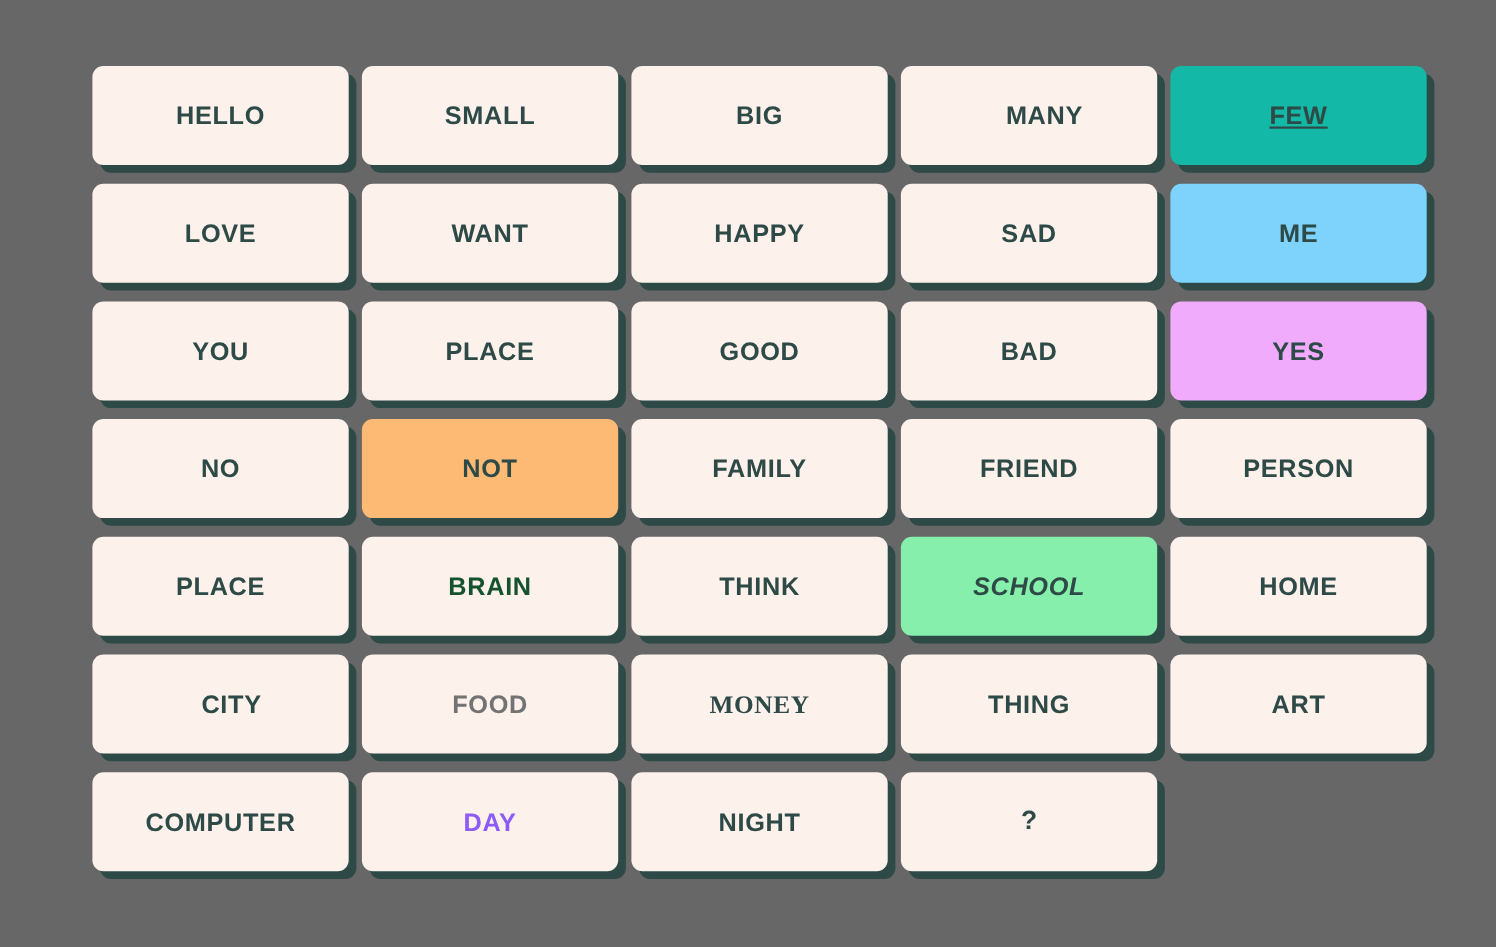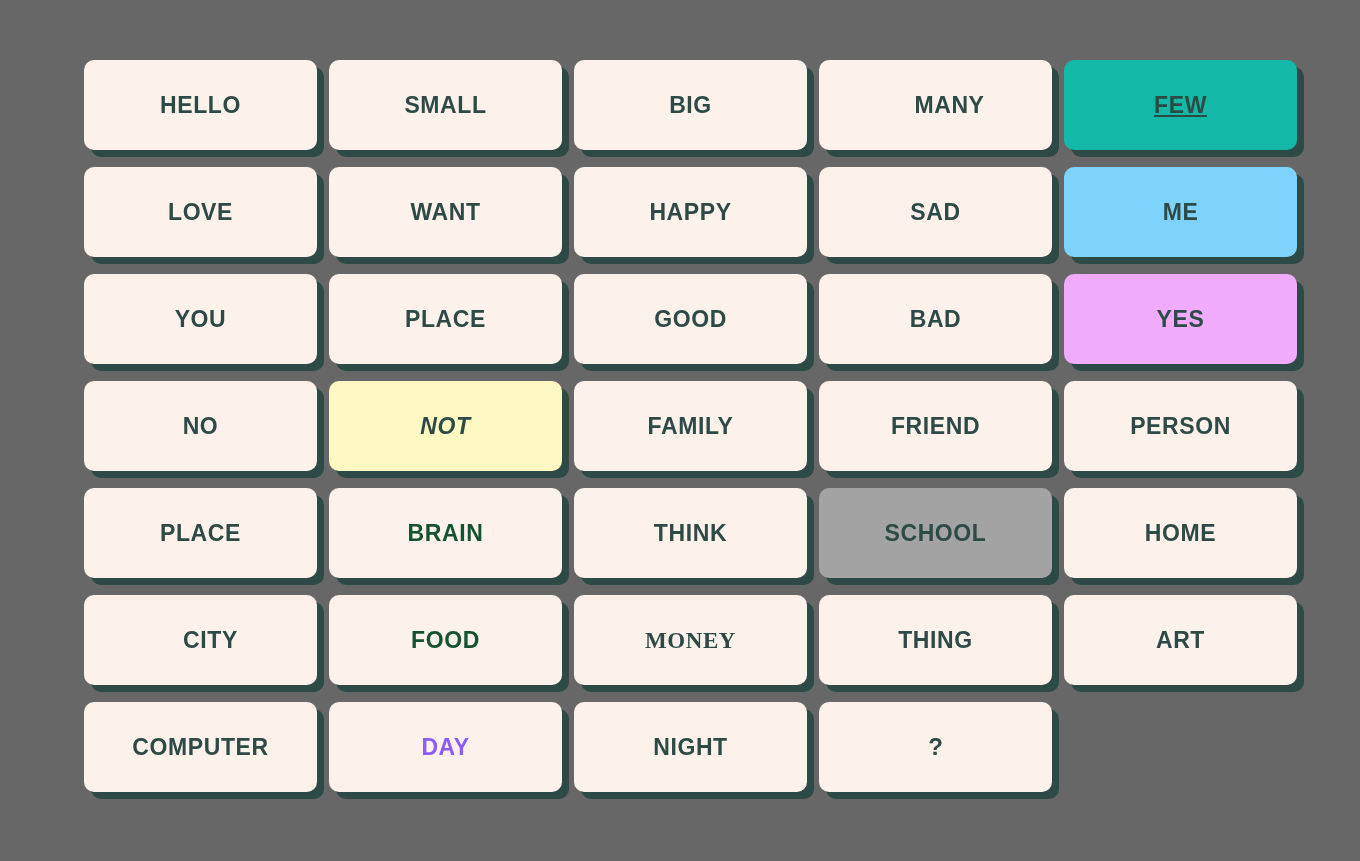--- a/index.html
+++ b/index.html
@@ -116,51 +116,51 @@
       </button>
       <button class="word-button" type="button" style="grid-area: 3 / 4; background: rgb(253, 241, 236); color: rgb(46, 74, 71); box-shadow: rgb(45, 74, 71) 7px 7px 0px 0px;">
         <span class="label">BAD</span>
       </button>
       <button class="word-button" type="button" style="grid-area: 3 / 5; background: #f0abfc; color: rgb(46, 74, 71); box-shadow: rgb(45, 74, 71) 7px 7px 0px 0px;">
         <span class="label">YES</span>
       </button>
       <button class="word-button" type="button" style="grid-area: 4 / 1; background: rgb(253, 241, 236); color: rgb(46, 74, 71); box-shadow: rgb(45, 74, 71) 7px 7px 0px 0px;">
         <span class="label">NO</span>
       </button>
-      <button class="word-button" type="button" style="grid-area: 4 / 2; background: #fef9c3; color: rgb(46, 74, 71); box-shadow: rgb(45, 74, 71) 7px 7px 0px 0px; font-style: italic;">
+      <button class="word-button" type="button" style="grid-area: 4 / 2; background: #fdba74; color: rgb(46, 74, 71); box-shadow: rgb(45, 74, 71) 7px 7px 0px 0px;">
         <span class="label">NOT</span>
       </button>
       <button class="word-button" type="button" style="grid-area: 4 / 3; background: rgb(253, 241, 236); color: rgb(46, 74, 71); box-shadow: rgb(45, 74, 71) 7px 7px 0px 0px;">
         <span class="label">FAMILY</span>
       </button>
       <button class="word-button" type="button" style="grid-area: 4 / 4; background: rgb(253, 241, 236); color: rgb(46, 74, 71); box-shadow: rgb(45, 74, 71) 7px 7px 0px 0px;">
         <span class="label">FRIEND</span>
       </button>
       <button class="word-button" type="button" style="grid-area: 4 / 5; background: rgb(253, 241, 236); color: rgb(46, 74, 71); box-shadow: rgb(45, 74, 71) 7px 7px 0px 0px;">
         <span class="label">PERSON</span>
       </button>
       <button class="word-button" type="button" style="grid-area: 5 / 1; background: rgb(253, 241, 236); color: rgb(46, 74, 71); box-shadow: rgb(45, 74, 71) 7px 7px 0px 0px;">
         <span class="label">PLACE</span>
       </button>
       <button class="word-button" type="button" style="grid-area: 5 / 2; background: rgb(253, 241, 236); color: #14532d; box-shadow: rgb(45, 74, 71) 7px 7px 0px 0px;">
         <span class="label">BRAIN</span>
       </button>
       <button class="word-button" type="button" style="grid-area: 5 / 3; background: rgb(253, 241, 236); color: rgb(46, 74, 71); box-shadow: rgb(45, 74, 71) 7px 7px 0px 0px;">
         <span class="label">THINK</span>
       </button>
-      <button class="word-button" type="button" style="grid-area: 5 / 4; background: #a3a3a3; color: rgb(46, 74, 71); box-shadow: rgb(45, 74, 71) 7px 7px 0px 0px;">
+      <button class="word-button" type="button" style="grid-area: 5 / 4; background: #86efac; color: rgb(46, 74, 71); box-shadow: rgb(45, 74, 71) 7px 7px 0px 0px; font-style: italic;">
         <span class="label">SCHOOL</span>
       </button>
       <button class="word-button" type="button" style="grid-area: 5 / 5; background: rgb(253, 241, 236); color: rgb(46, 74, 71); box-shadow: rgb(45, 74, 71) 7px 7px 0px 0px;">
         <span class="label">HOME</span>
       </button>
       <button class="word-button" type="button" style="grid-area: 6 / 1; background: rgb(253, 241, 236); color: rgb(46, 74, 71); box-shadow: rgb(45, 74, 71) 7px 7px 0px 0px; padding-left: 28px;">
         <span class="label">CITY</span>
       </button>
-      <button class="word-button" type="button" style="grid-area: 6 / 2; background: rgb(253, 241, 236); color: #14532d; box-shadow: rgb(45, 74, 71) 7px 7px 0px 0px; border-radius: 10px;">
+      <button class="word-button" type="button" style="grid-area: 6 / 2; background: rgb(253, 241, 236); color: #737373; box-shadow: rgb(45, 74, 71) 7px 7px 0px 0px; border-radius: 10px;">
         <span class="label">FOOD</span>
       </button>
       <button class="word-button" type="button" style="grid-area: 6 / 3; background: rgb(253, 241, 236); color: rgb(46, 74, 71); box-shadow: rgb(45, 74, 71) 7px 7px 0px 0px; font-family: Liberation Serif, serif;">
         <span class="label">MONEY</span>
       </button>
       <button class="word-button" type="button" style="grid-area: 6 / 4; background: rgb(253, 241, 236); color: rgb(46, 74, 71); box-shadow: rgb(45, 74, 71) 7px 7px 0px 0px;">
         <span class="label">THING</span>
       </button>
       <button class="word-button" type="button" style="grid-area: 6 / 5; background: rgb(253, 241, 236); color: rgb(46, 74, 71); box-shadow: rgb(45, 74, 71) 7px 7px 0px 0px;">
         <span class="label">ART</span>

